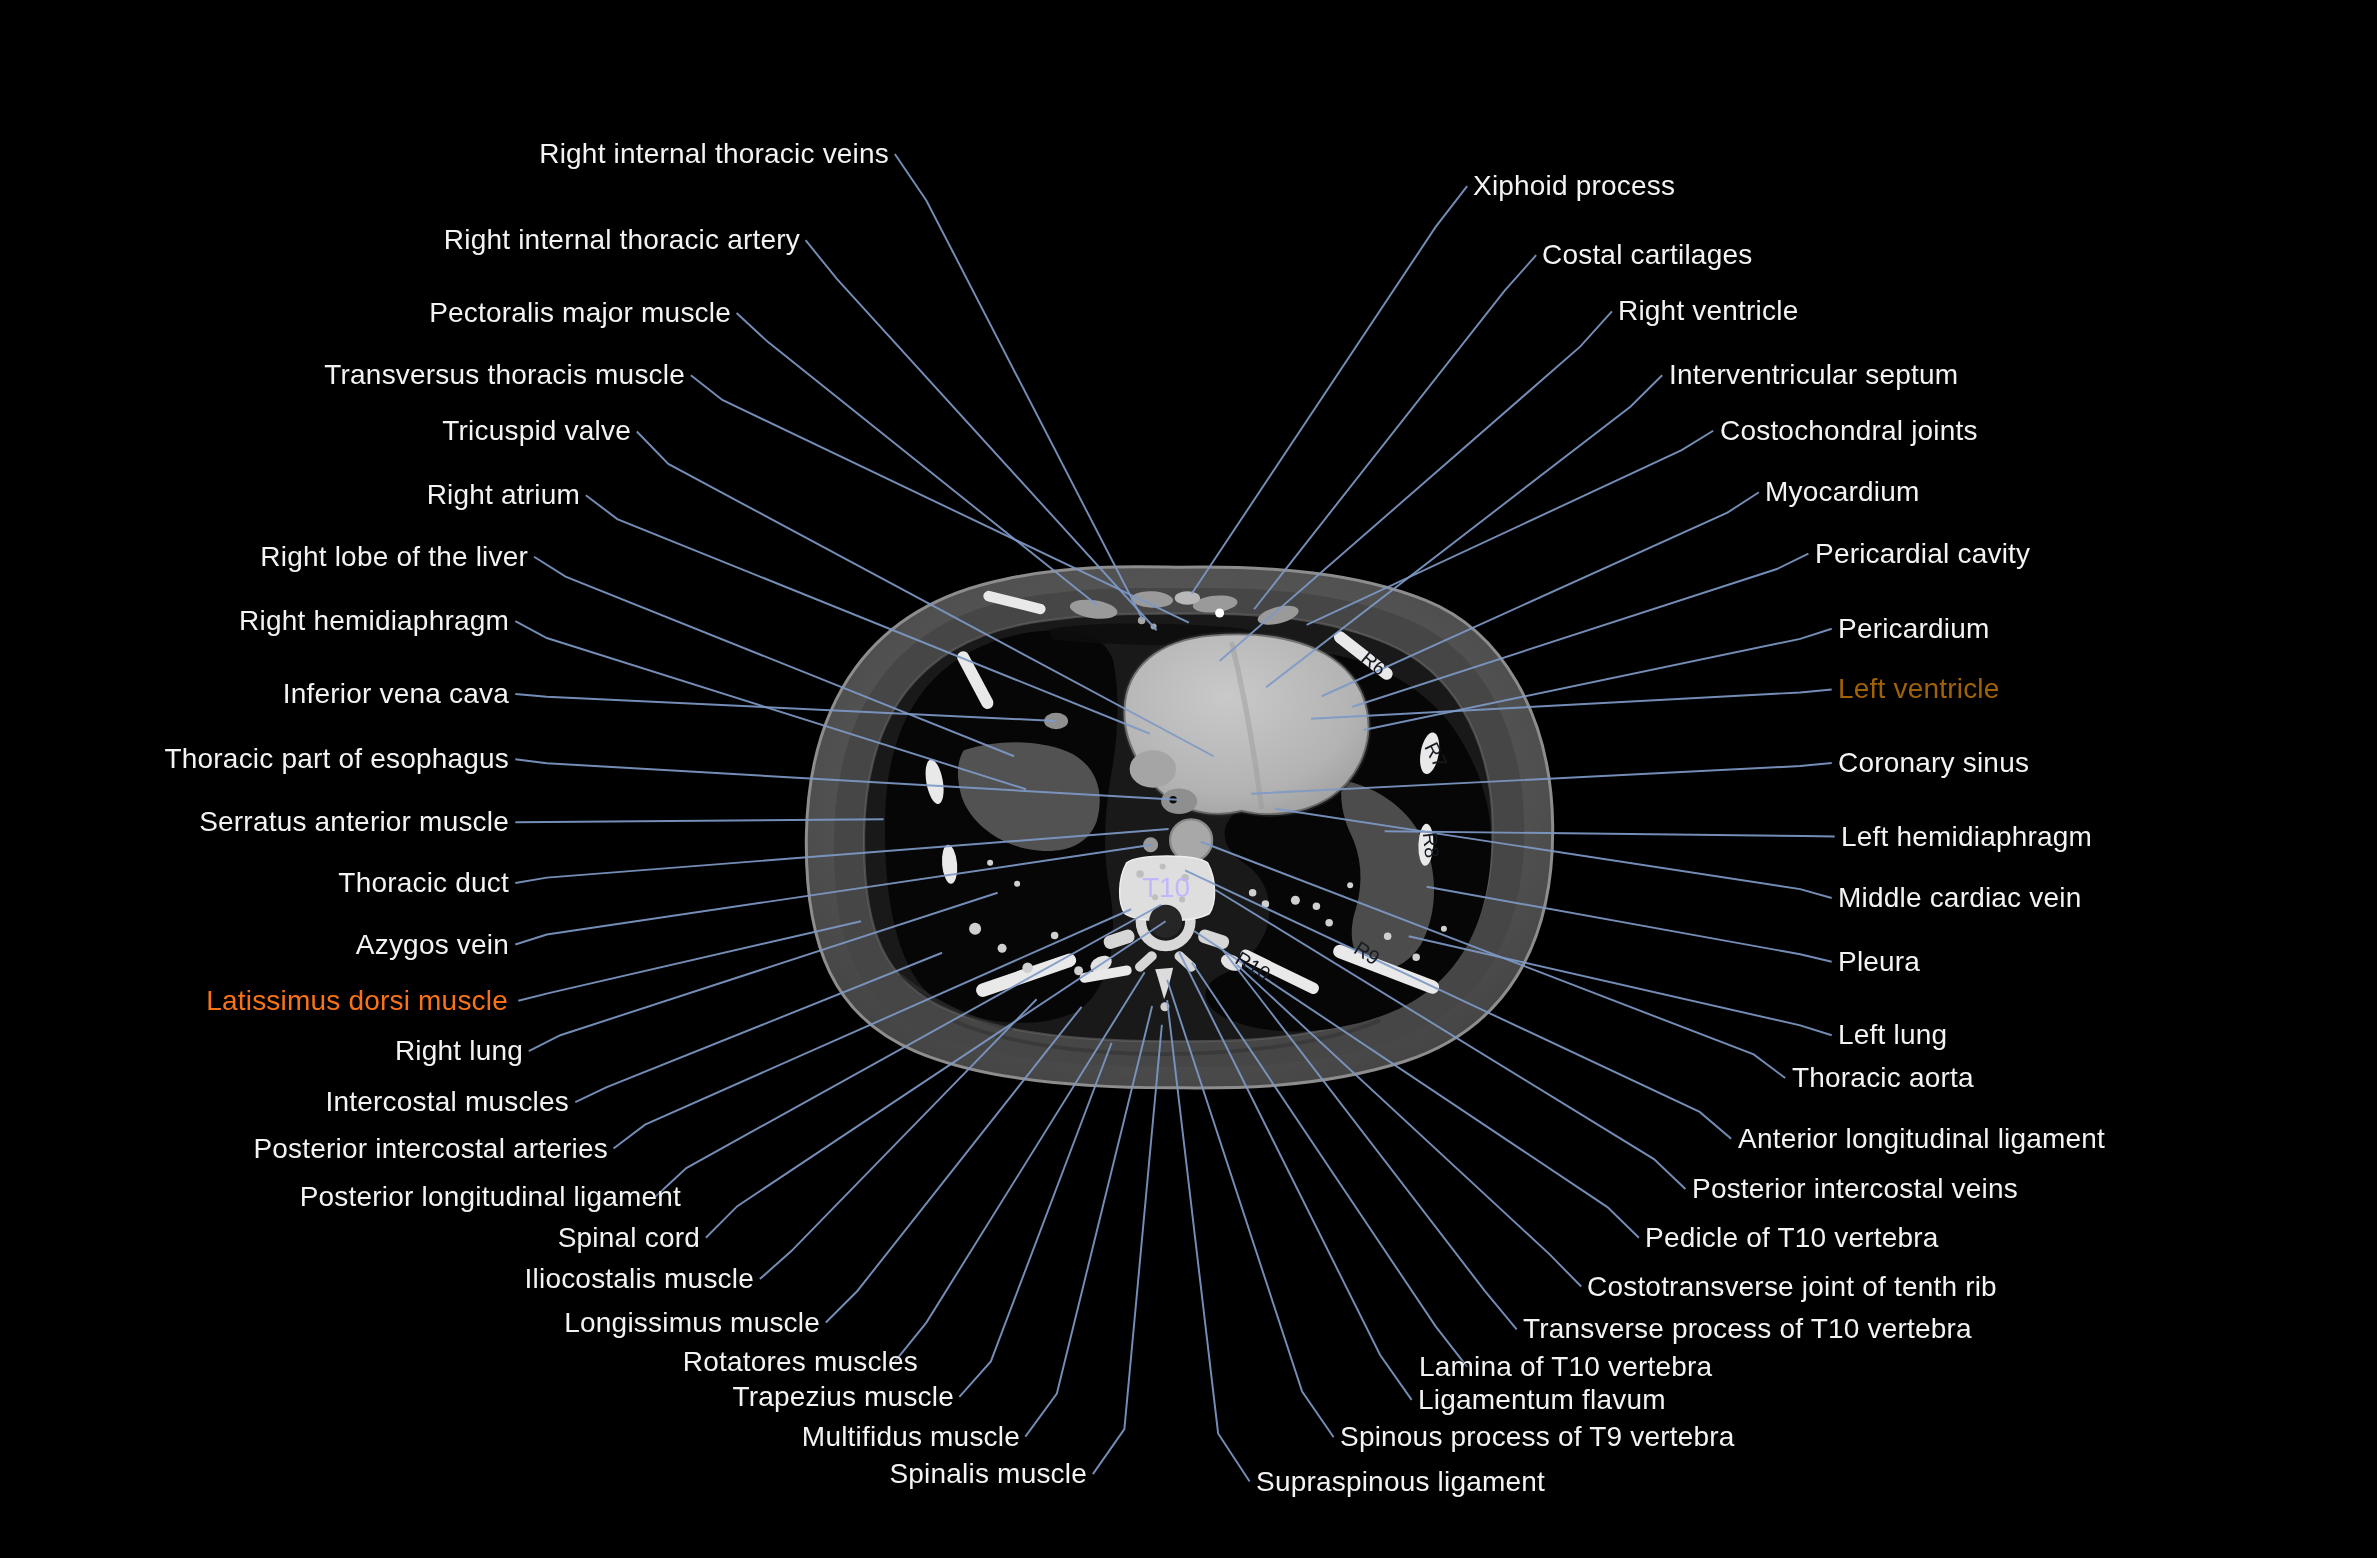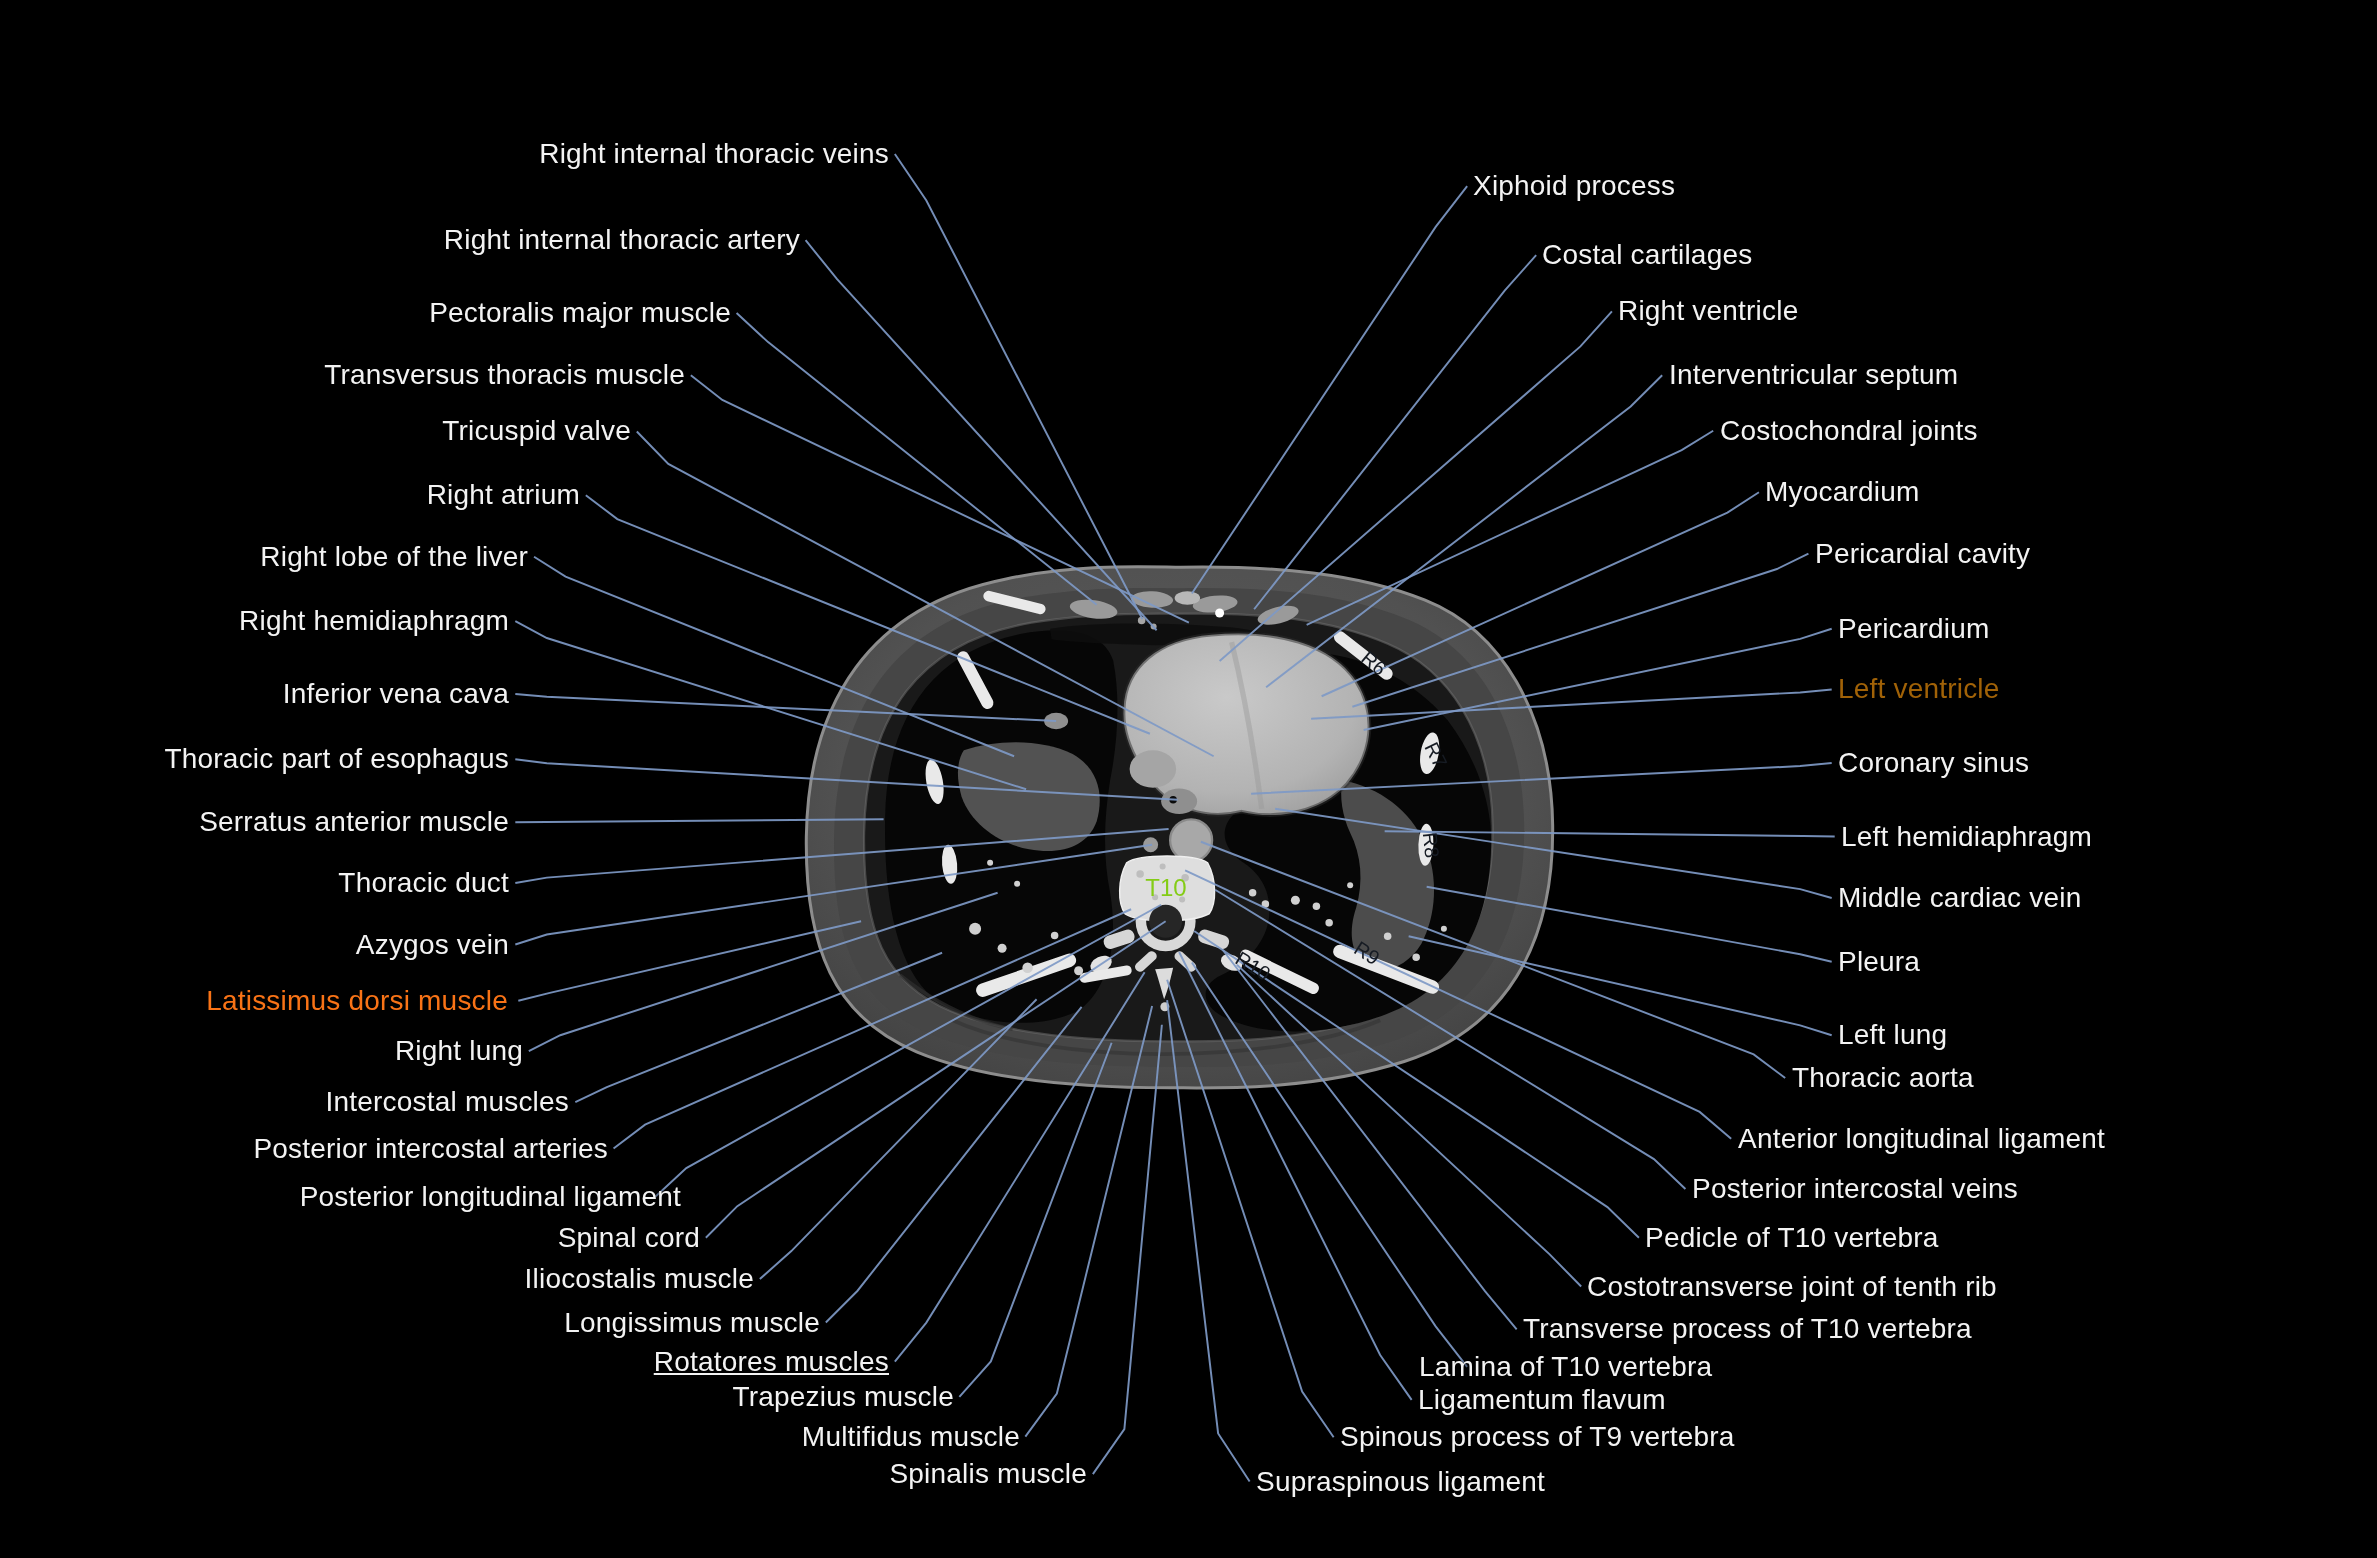--- a/index.html
+++ b/index.html
@@ -219,21 +219,21 @@
       <div class="anat-label left" style="left: 509px; top: 883px; color: rgb(243, 243, 243);">Thoracic duct</div>
       <div class="anat-label left" style="left: 509px; top: 945px; color: rgb(243, 243, 243);">Azygos vein</div>
       <div class="anat-label left" style="left: 508px; top: 1001px; color: #f97316;">Latissimus dorsi muscle</div>
       <div class="anat-label left" style="left: 523px; top: 1051px; color: rgb(243, 243, 243);">Right lung</div>
       <div class="anat-label left" style="left: 569px; top: 1102px; color: rgb(243, 243, 243);">Intercostal muscles</div>
       <div class="anat-label left" style="left: 608px; top: 1149px; color: rgb(243, 243, 243);">Posterior intercostal arteries</div>
       <div class="anat-label left" style="left: 649px; top: 1197px; color: rgb(243, 243, 243); margin-left: 32px;">Posterior longitudinal ligament</div>
       <div class="anat-label left" style="left: 700px; top: 1238px; color: rgb(243, 243, 243);">Spinal cord</div>
       <div class="anat-label left" style="left: 754px; top: 1279px; color: rgb(243, 243, 243);">Iliocostalis muscle</div>
       <div class="anat-label left" style="left: 820px; top: 1323px; color: rgb(243, 243, 243);">Longissimus muscle</div>
-      <div class="anat-label left" style="left: 889px; top: 1362px; color: rgb(243, 243, 243); text-decoration: underline;">Rotatores muscles</div>
+      <div class="anat-label left" style="left: 918px; top: 1362px; color: rgb(243, 243, 243);">Rotatores muscles</div>
       <div class="anat-label left" style="left: 954px; top: 1397px; color: rgb(243, 243, 243);">Trapezius muscle</div>
       <div class="anat-label left" style="left: 1020px; top: 1437px; color: rgb(243, 243, 243);">Multifidus muscle</div>
       <div class="anat-label left" style="left: 1087px; top: 1474px; color: rgb(243, 243, 243);">Spinalis muscle</div>
       <div class="anat-label right" style="left: 1473px; top: 186px; color: rgb(243, 243, 243);">Xiphoid process</div>
       <div class="anat-label right" style="left: 1542px; top: 255px; color: rgb(243, 243, 243);">Costal cartilages</div>
       <div class="anat-label right" style="left: 1618px; top: 311px; color: rgb(243, 243, 243);">Right ventricle</div>
       <div class="anat-label right" style="left: 1669px; top: 375px; color: rgb(243, 243, 243);">Interventricular septum</div>
       <div class="anat-label right" style="left: 1720px; top: 431px; color: rgb(243, 243, 243);">Costochondral joints</div>
       <div class="anat-label right" style="left: 1765px; top: 492px; color: rgb(243, 243, 243);">Myocardium</div>
       <div class="anat-label right" style="left: 1815px; top: 554px; color: rgb(243, 243, 243);">Pericardial cavity</div>
@@ -247,21 +247,21 @@
       <div class="anat-label right" style="left: 1792px; top: 1078px; color: rgb(243, 243, 243);">Thoracic aorta</div>
       <div class="anat-label right" style="left: 1738px; top: 1139px; color: rgb(243, 243, 243);">Anterior longitudinal ligament</div>
       <div class="anat-label right" style="left: 1692px; top: 1189px; color: rgb(243, 243, 243);">Posterior intercostal veins</div>
       <div class="anat-label right" style="left: 1645px; top: 1238px; color: rgb(243, 243, 243);">Pedicle of T10 vertebra</div>
       <div class="anat-label right" style="left: 1587px; top: 1287px; color: rgb(243, 243, 243);">Costotransverse joint of tenth rib</div>
       <div class="anat-label right" style="left: 1523px; top: 1329px; color: rgb(243, 243, 243);">Transverse process of T10 vertebra</div>
       <div class="anat-label right" style="left: 1419px; top: 1367px; color: rgb(243, 243, 243);">Lamina of T10 vertebra</div>
       <div class="anat-label right" style="left: 1418px; top: 1400px; color: rgb(243, 243, 243);">Ligamentum flavum</div>
       <div class="anat-label right" style="left: 1340px; top: 1437px; color: rgb(243, 243, 243);">Spinous process of T9 vertebra</div>
       <div class="anat-label right" style="left: 1256px; top: 1482px; color: rgb(243, 243, 243);">Supraspinous ligament</div>
-      <div class="scan-label" style="left: 1166px; top: 888px; font-size: 24px; color: #84cc16; transform: translate(-50%, -50%) rotate(0deg);">T10</div>
+      <div class="scan-label" style="left: 1166px; top: 888px; font-size: 28px; color: #c4b5fd; transform: translate(-50%, -50%) rotate(0deg);">T10</div>
       <div class="scan-label" style="left: 1374px; top: 663px; font-size: 20px; color: rgb(22, 27, 35); transform: translate(-50%, -50%) rotate(40deg);">R6</div>
       <div class="scan-label" style="left: 1436px; top: 755px; font-size: 20px; color: rgb(22, 27, 35); transform: translate(-50%, -50%) rotate(64deg);">R7</div>
       <div class="scan-label" style="left: 1431px; top: 845px; font-size: 20px; color: rgb(22, 27, 35); transform: translate(-50%, -50%) rotate(84deg);">R8</div>
       <div class="scan-label" style="left: 1367px; top: 953px; font-size: 20px; color: rgb(22, 27, 35); transform: translate(-50%, -50%) rotate(33deg);">R9</div>
       <div class="scan-label" style="left: 1253px; top: 966px; font-size: 20px; color: rgb(22, 27, 35); transform: translate(-50%, -50%) rotate(31deg);">R10</div>
     </div>
 
 </div>
 
 

